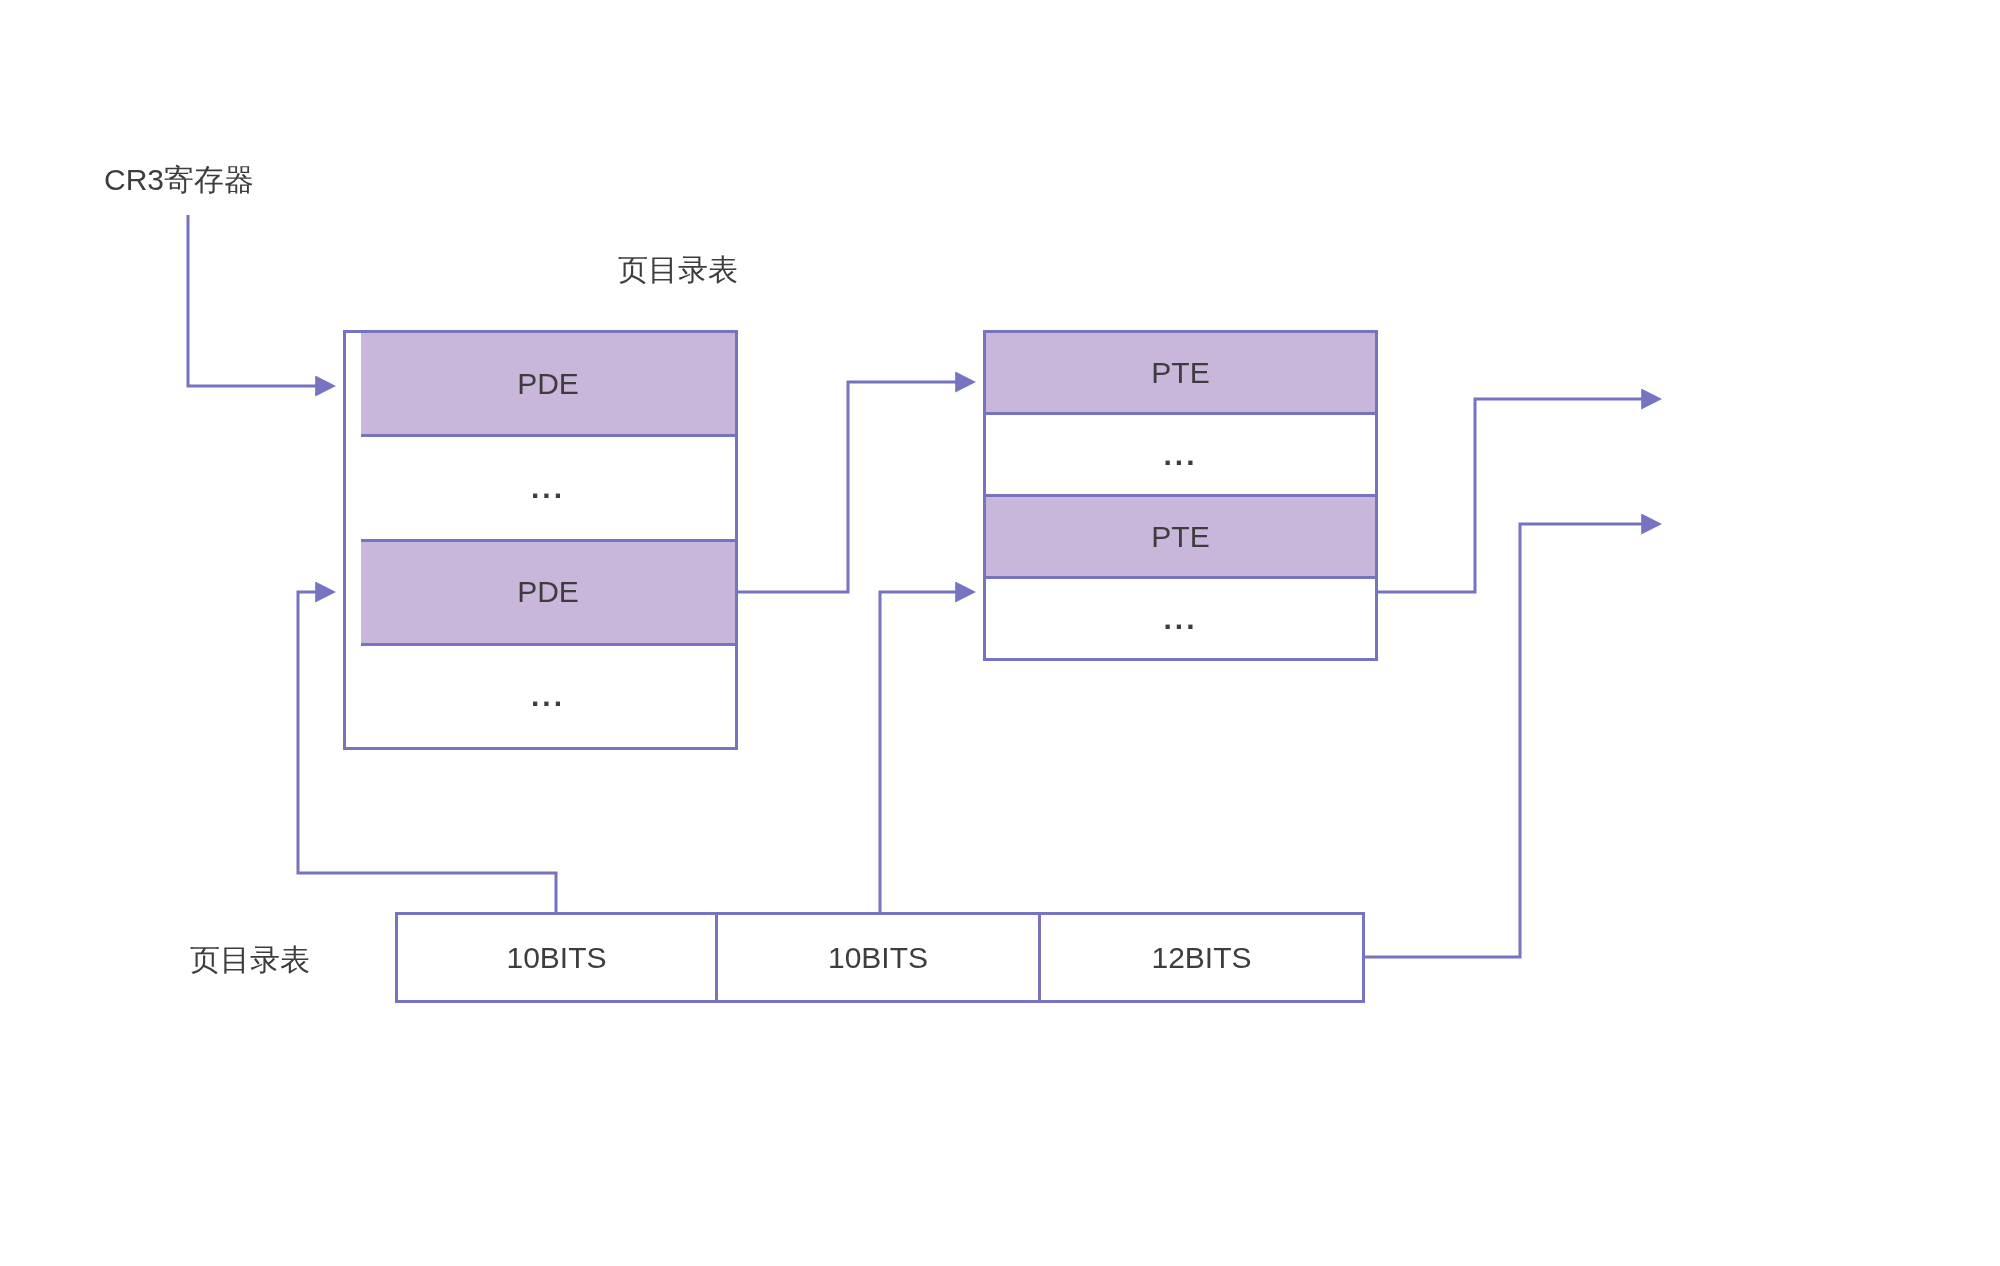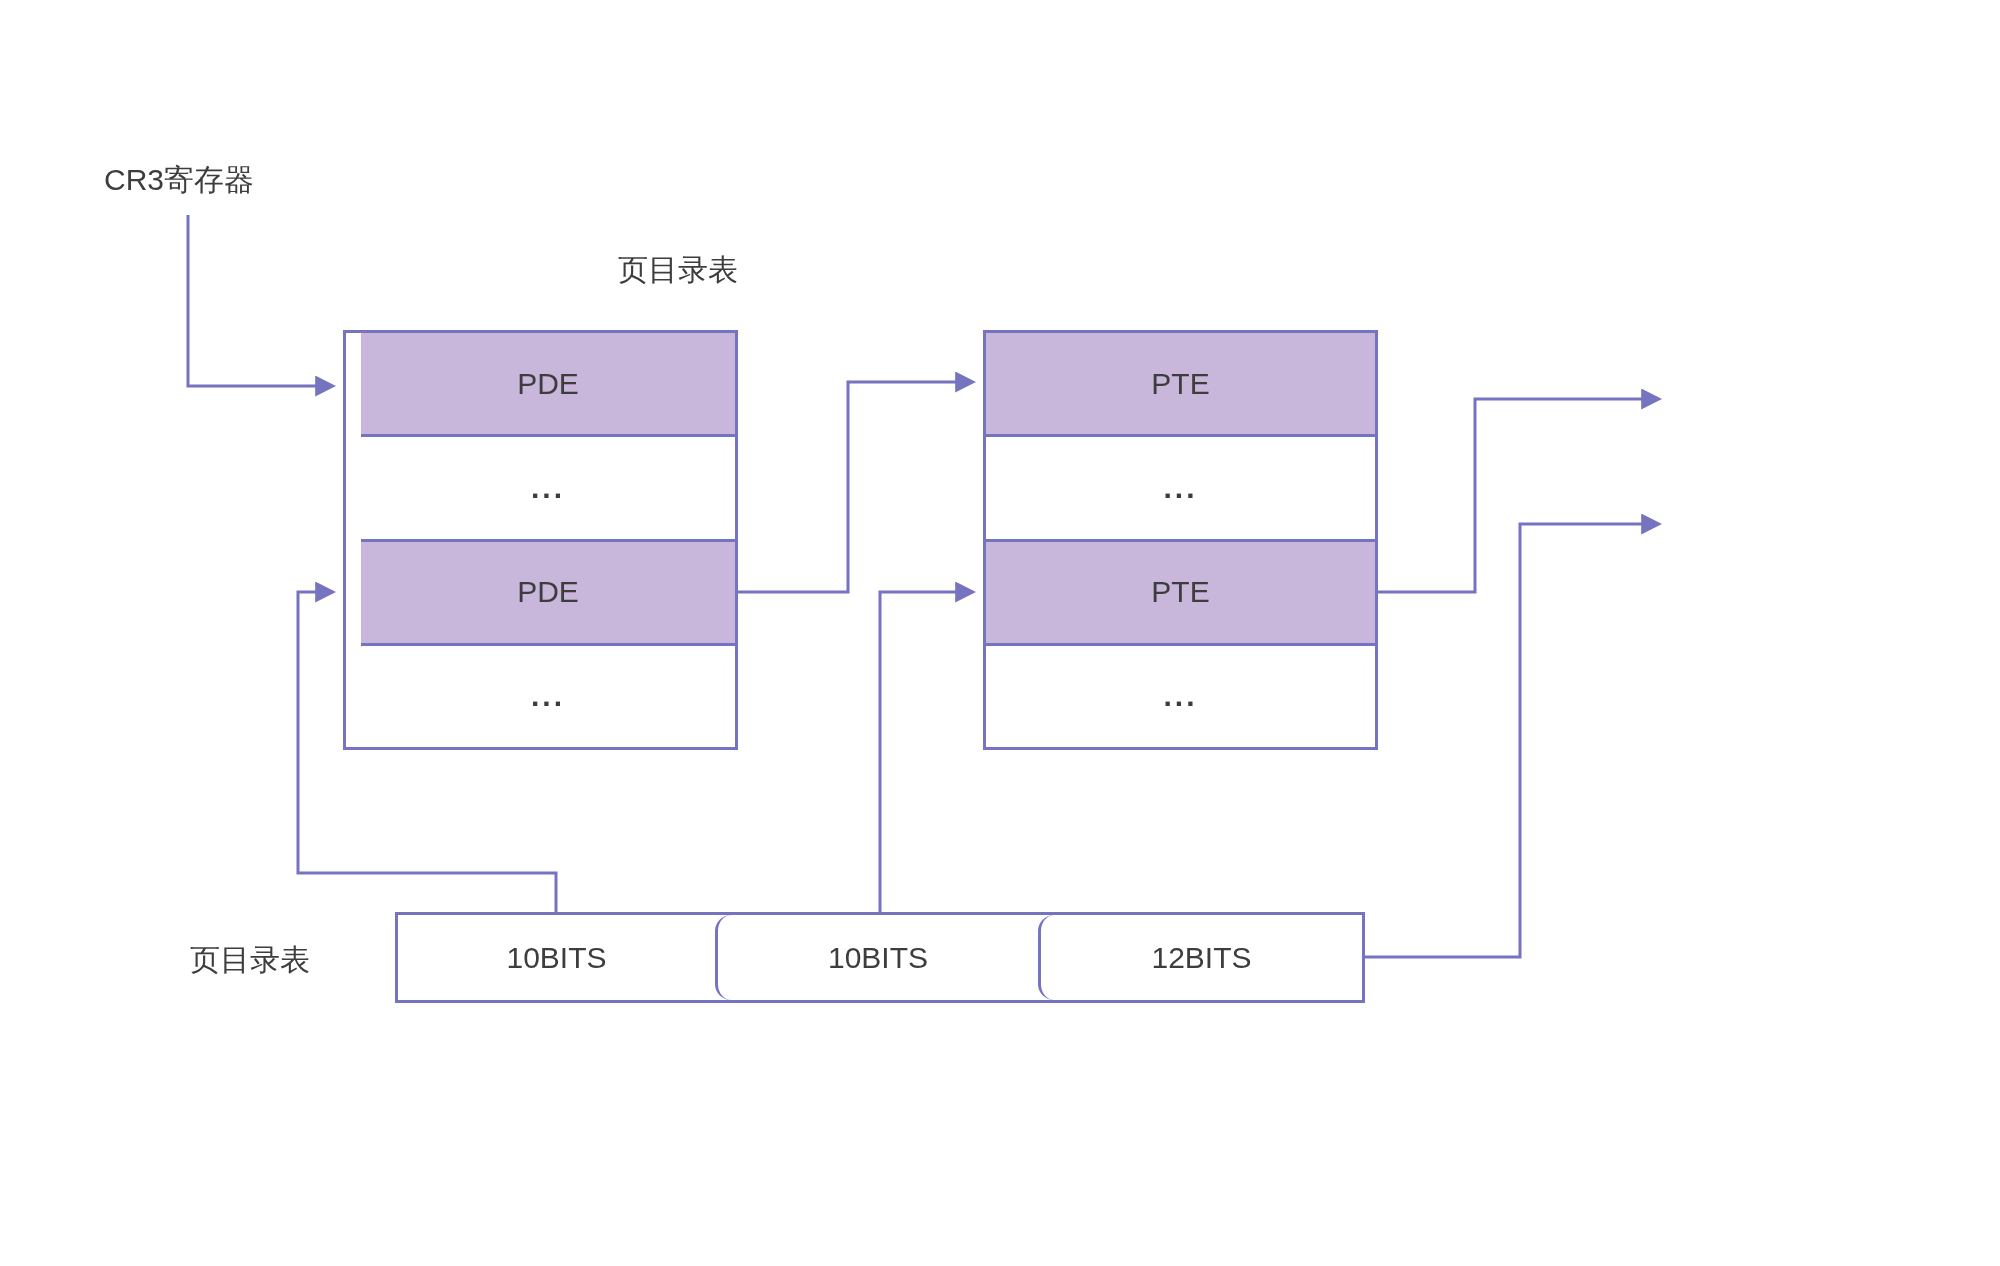--- a/index.html
+++ b/index.html
@@ -26,21 +26,21 @@
   .dots{letter-spacing:3px;font-weight:bold;}
   .phys{
     background:var(--fill);border:3px solid var(--stroke);box-sizing:border-box;
     display:flex;align-items:center;justify-content:center;font-size:32px;
   }
   .va{
     display:flex;border:3px solid var(--stroke);box-sizing:border-box;background:#fff;
   }
   .va-cell{
     display:flex;align-items:center;justify-content:center;
-    font-size:30px;box-sizing:border-box;border-radius:16px;
+    font-size:30px;box-sizing:border-box;
   }
   .va-cell + .va-cell{border-left:3px solid var(--stroke);}
   .wires{position:absolute;left:0;top:0;pointer-events:none;}
   .wire{fill:none;stroke:var(--stroke);stroke-width:3;}
   .logo{display:flex;align-items:center;gap:16px;}
   .logo-text{font-size:40px;font-weight:600;color:var(--logo-text);letter-spacing:2px;}
 </style>
 </head>
 <body>
 
@@ -71,21 +71,21 @@
       <span class="dots">...</span>
     </div>
     <div class="row filled">
       <span>PDE</span>
     </div>
     <div class="row">
       <span class="dots">...</span>
     </div>
   </div>
 
-  <div class="abs tbl" style="left:983px;top:330px;width:395px;height:420px;">
+  <div class="abs tbl" style="left:983px;top:330px;width:395px;height:331px;">
     <div class="row filled">
       <span>PTE</span>
     </div>
     <div class="row">
       <span class="dots">...</span>
     </div>
     <div class="row filled">
       <span>PTE</span>
     </div>
     <div class="row">

